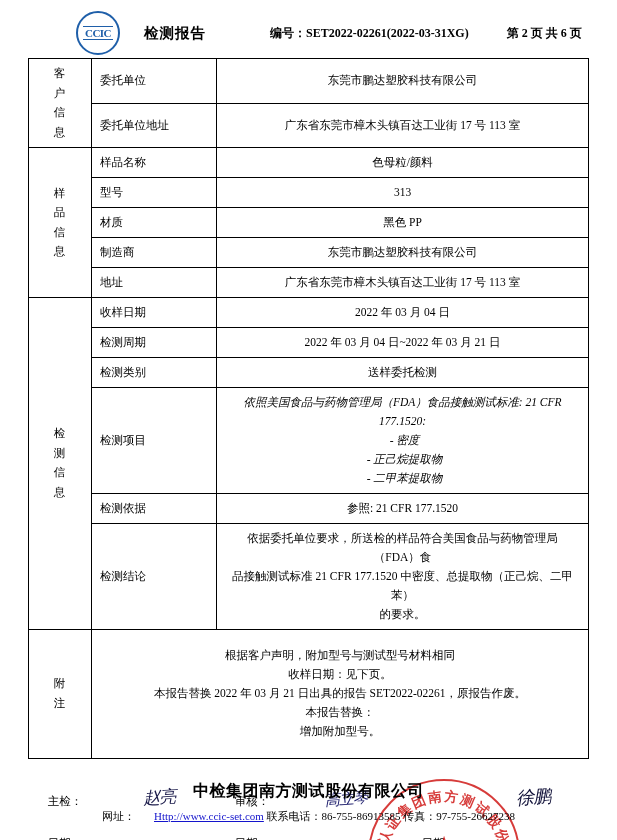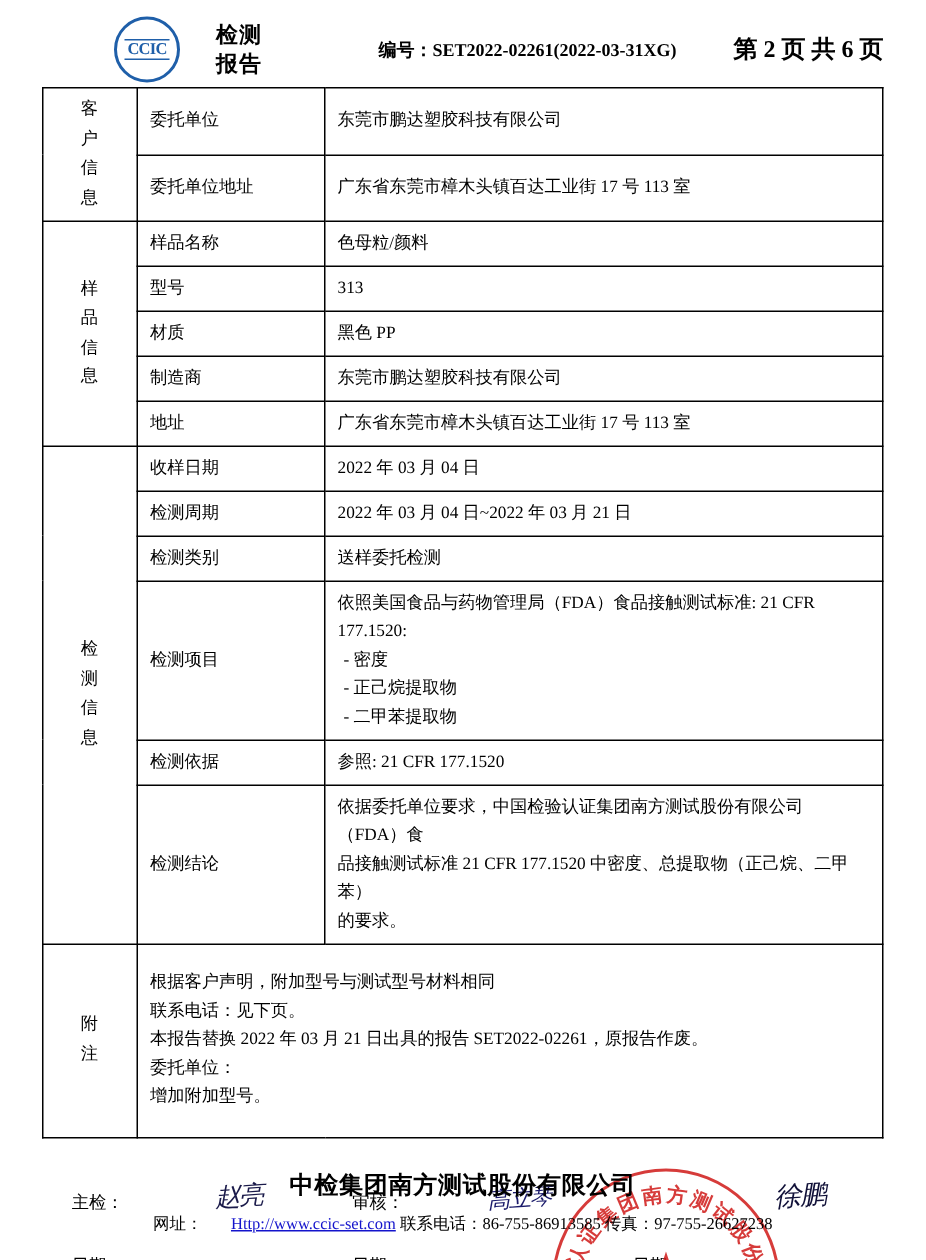--- a/index.html
+++ b/index.html
@@ -59,21 +59,21 @@
     margin-left: 24px;
     letter-spacing: 1px;
   }
   .hdr-no {
     font-size: 12px;
     font-weight: bold;
     margin-left: 64px;
     white-space: nowrap;
   }
   .hdr-page {
-    font-size: 16px;
+    font-size: 12px;
     font-weight: bold;
     margin-left: 38px;
     white-space: nowrap;
   }
 
   
   table.main {
     width: 561px;
     border-collapse: collapse;
     margin-top: 10px;
@@ -95,28 +95,30 @@
     padding: 0;
   }
   td.lbl {
     width: 108px;
     padding-left: 10px;
     font-size: 11.5px;
   }
   td.val {
     padding-left: 10px;
     font-size: 11.5px;
+    text-align: center;
   }
   .cat-lines {
     line-height: 1.7;
   }
   td.items {
     line-height: 1.85;
     padding-top: 7px;
     padding-bottom: 7px;
+    font-style: italic;
   }
   td.concl {
     line-height: 1.85;
     padding-top: 6px;
     padding-bottom: 6px;
   }
   td.notes {
     line-height: 1.85;
     padding-top: 6px;
     padding-bottom: 6px;
@@ -294,35 +296,35 @@
         <div class="indent">- 二甲苯提取物</div>
       </td>
     </tr>
     <tr>
       <td class="lbl">检测依据</td>
       <td class="val">参照: 21 CFR 177.1520</td>
     </tr>
     <tr>
       <td class="lbl">检测结论</td>
       <td class="val concl">
-        <div>依据委托单位要求，中国检验认证集团南方测试股份有限公司（FDA）食</div>
+        <div>依据委托单位要求，所送检的样品符合美国食品与药物管理局（FDA）食</div>
         <div>品接触测试标准 21 CFR 177.1520 中密度、总提取物（正己烷、二甲苯）</div>
         <div>的要求。</div>
       </td>
     </tr>
 
     <tr>
       <td class="cat">
         <div class="cat-lines">附<br>注</div>
       </td>
       <td class="val notes" colspan="2">
         <div>根据客户声明，附加型号与测试型号材料相同</div>
-        <div>联系电话：见下页。</div>
+        <div>收样日期：见下页。</div>
         <div>本报告替换 2022 年 03 月 21 日出具的报告 SET2022-02261，原报告作废。</div>
-        <div>委托单位：</div>
+        <div>本报告替换：</div>
         <div>增加附加型号。</div>
       </td>
     </tr>
   </tbody>
     </table>
 
   <div class="sign-wrap">
 
     <div class="stamp">
       <svg class="arc" viewBox="0 0 148 148">

